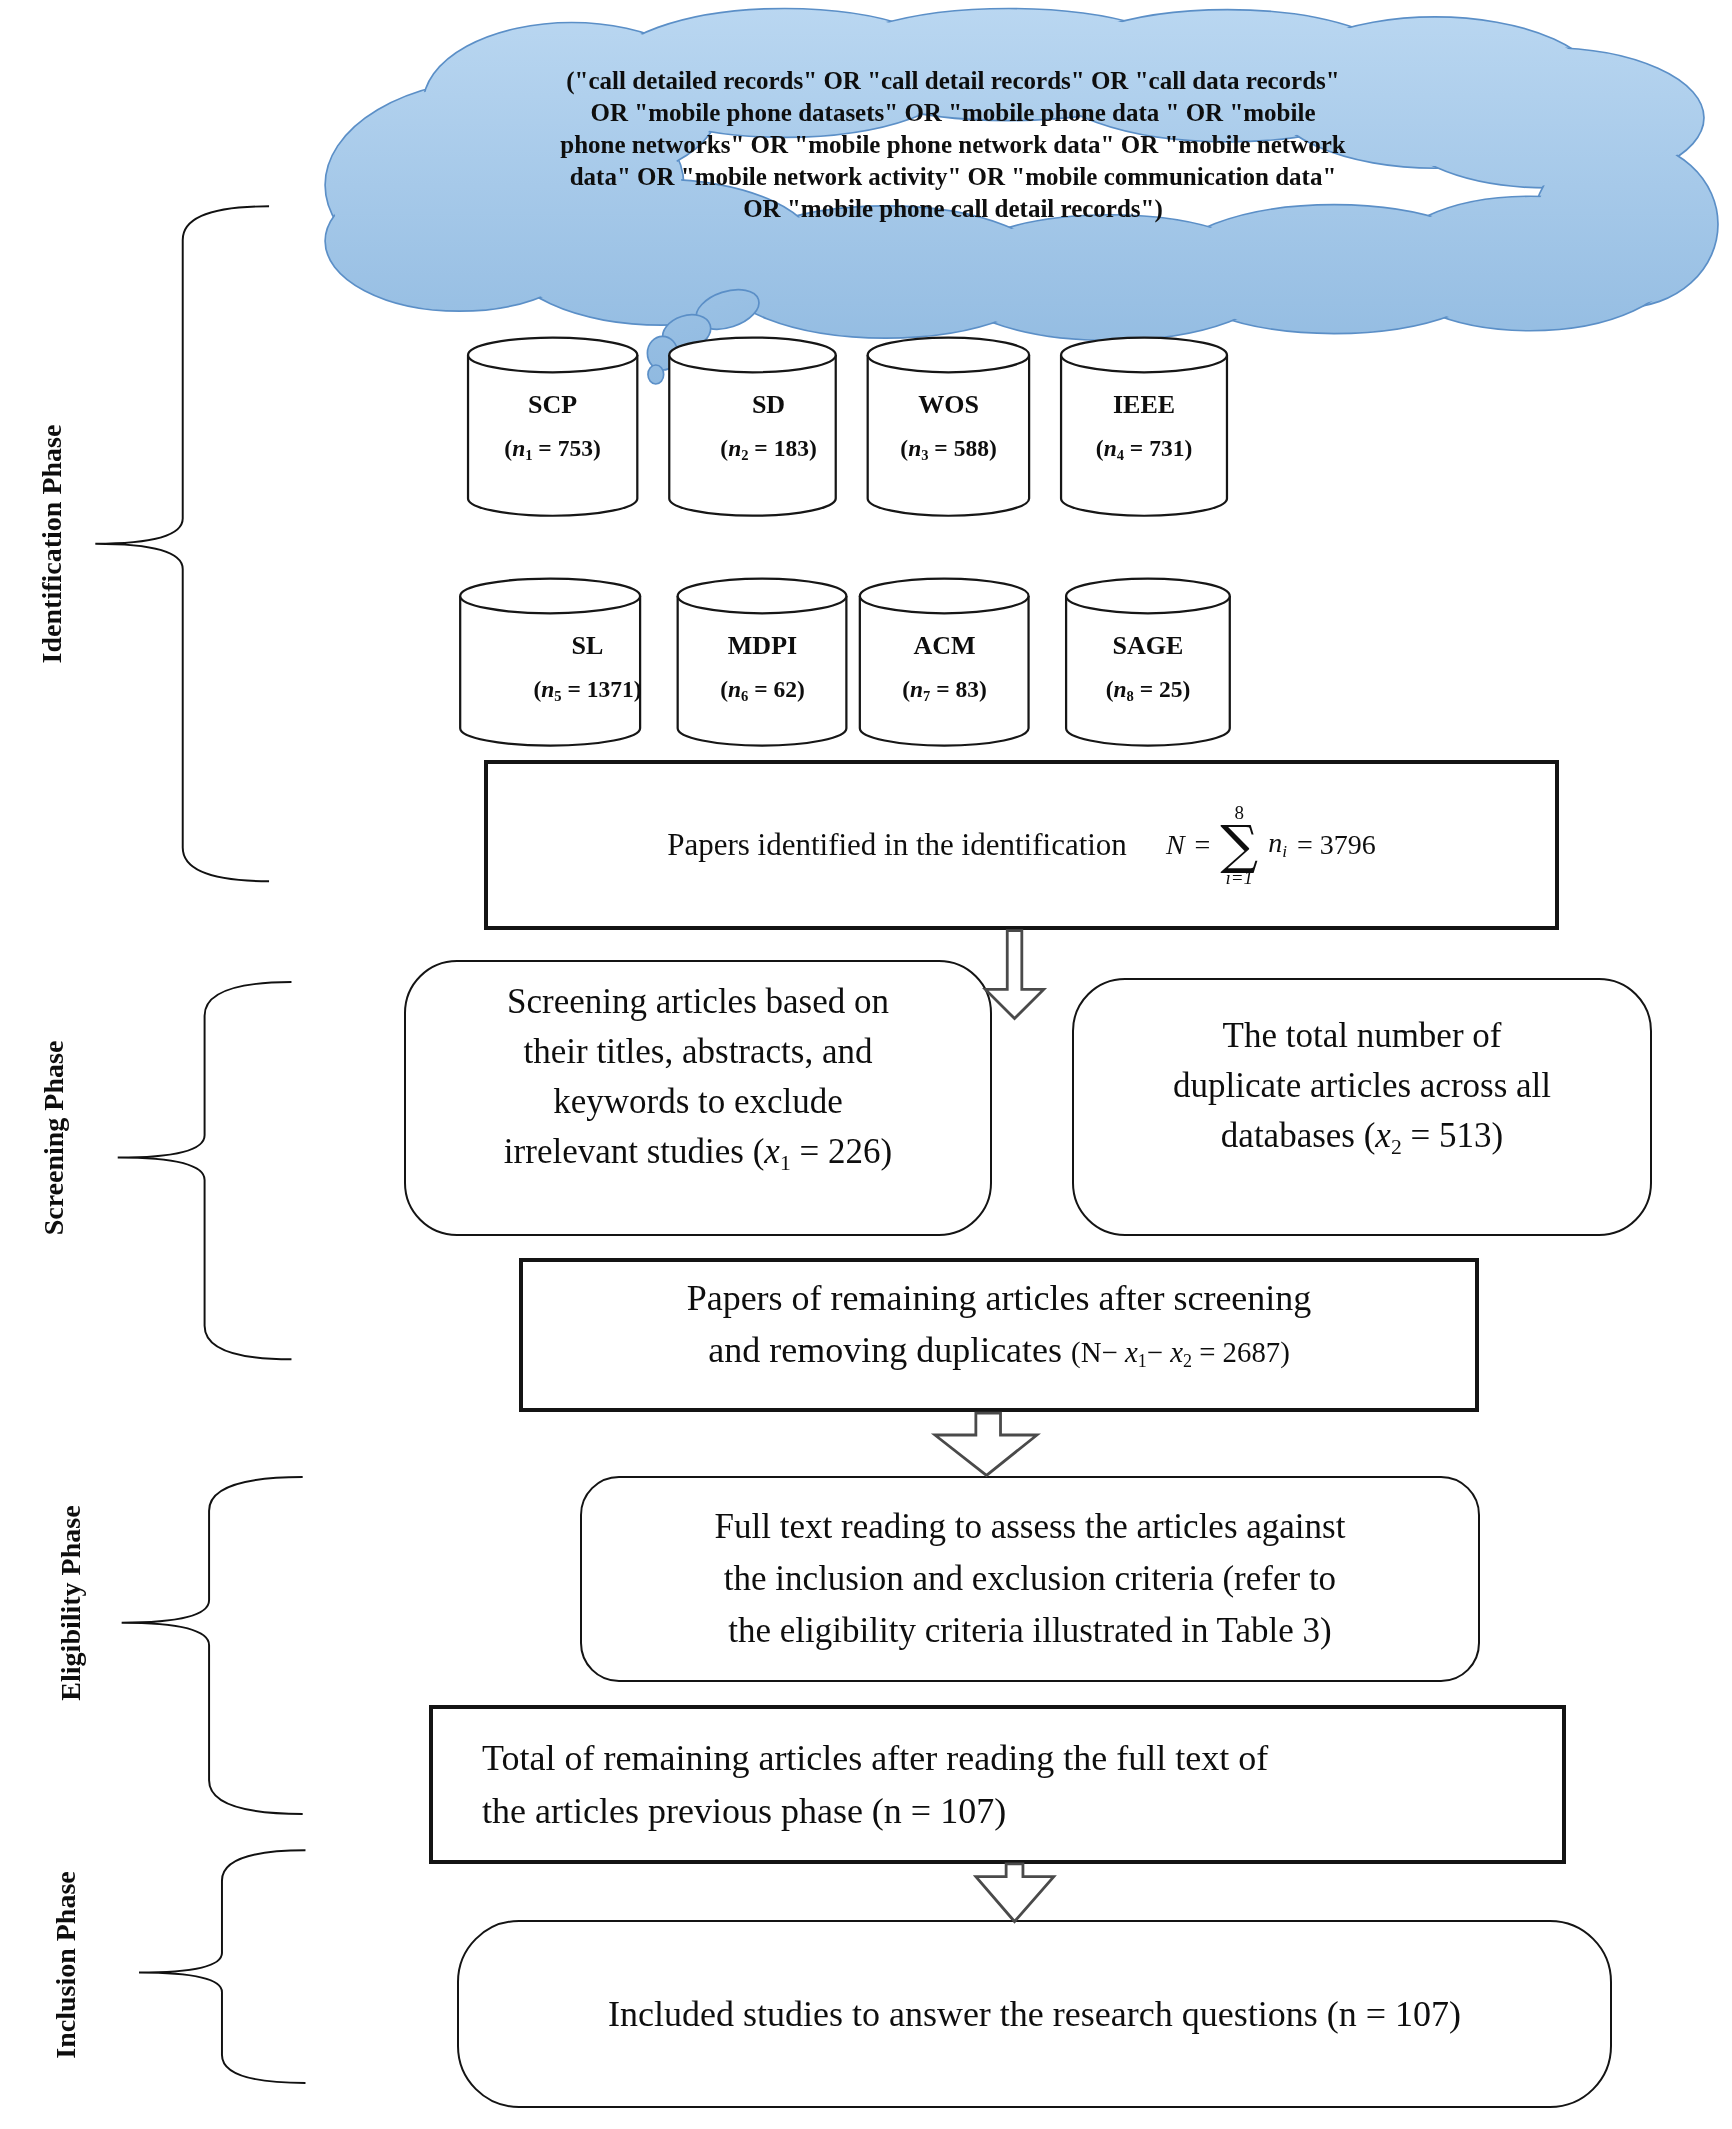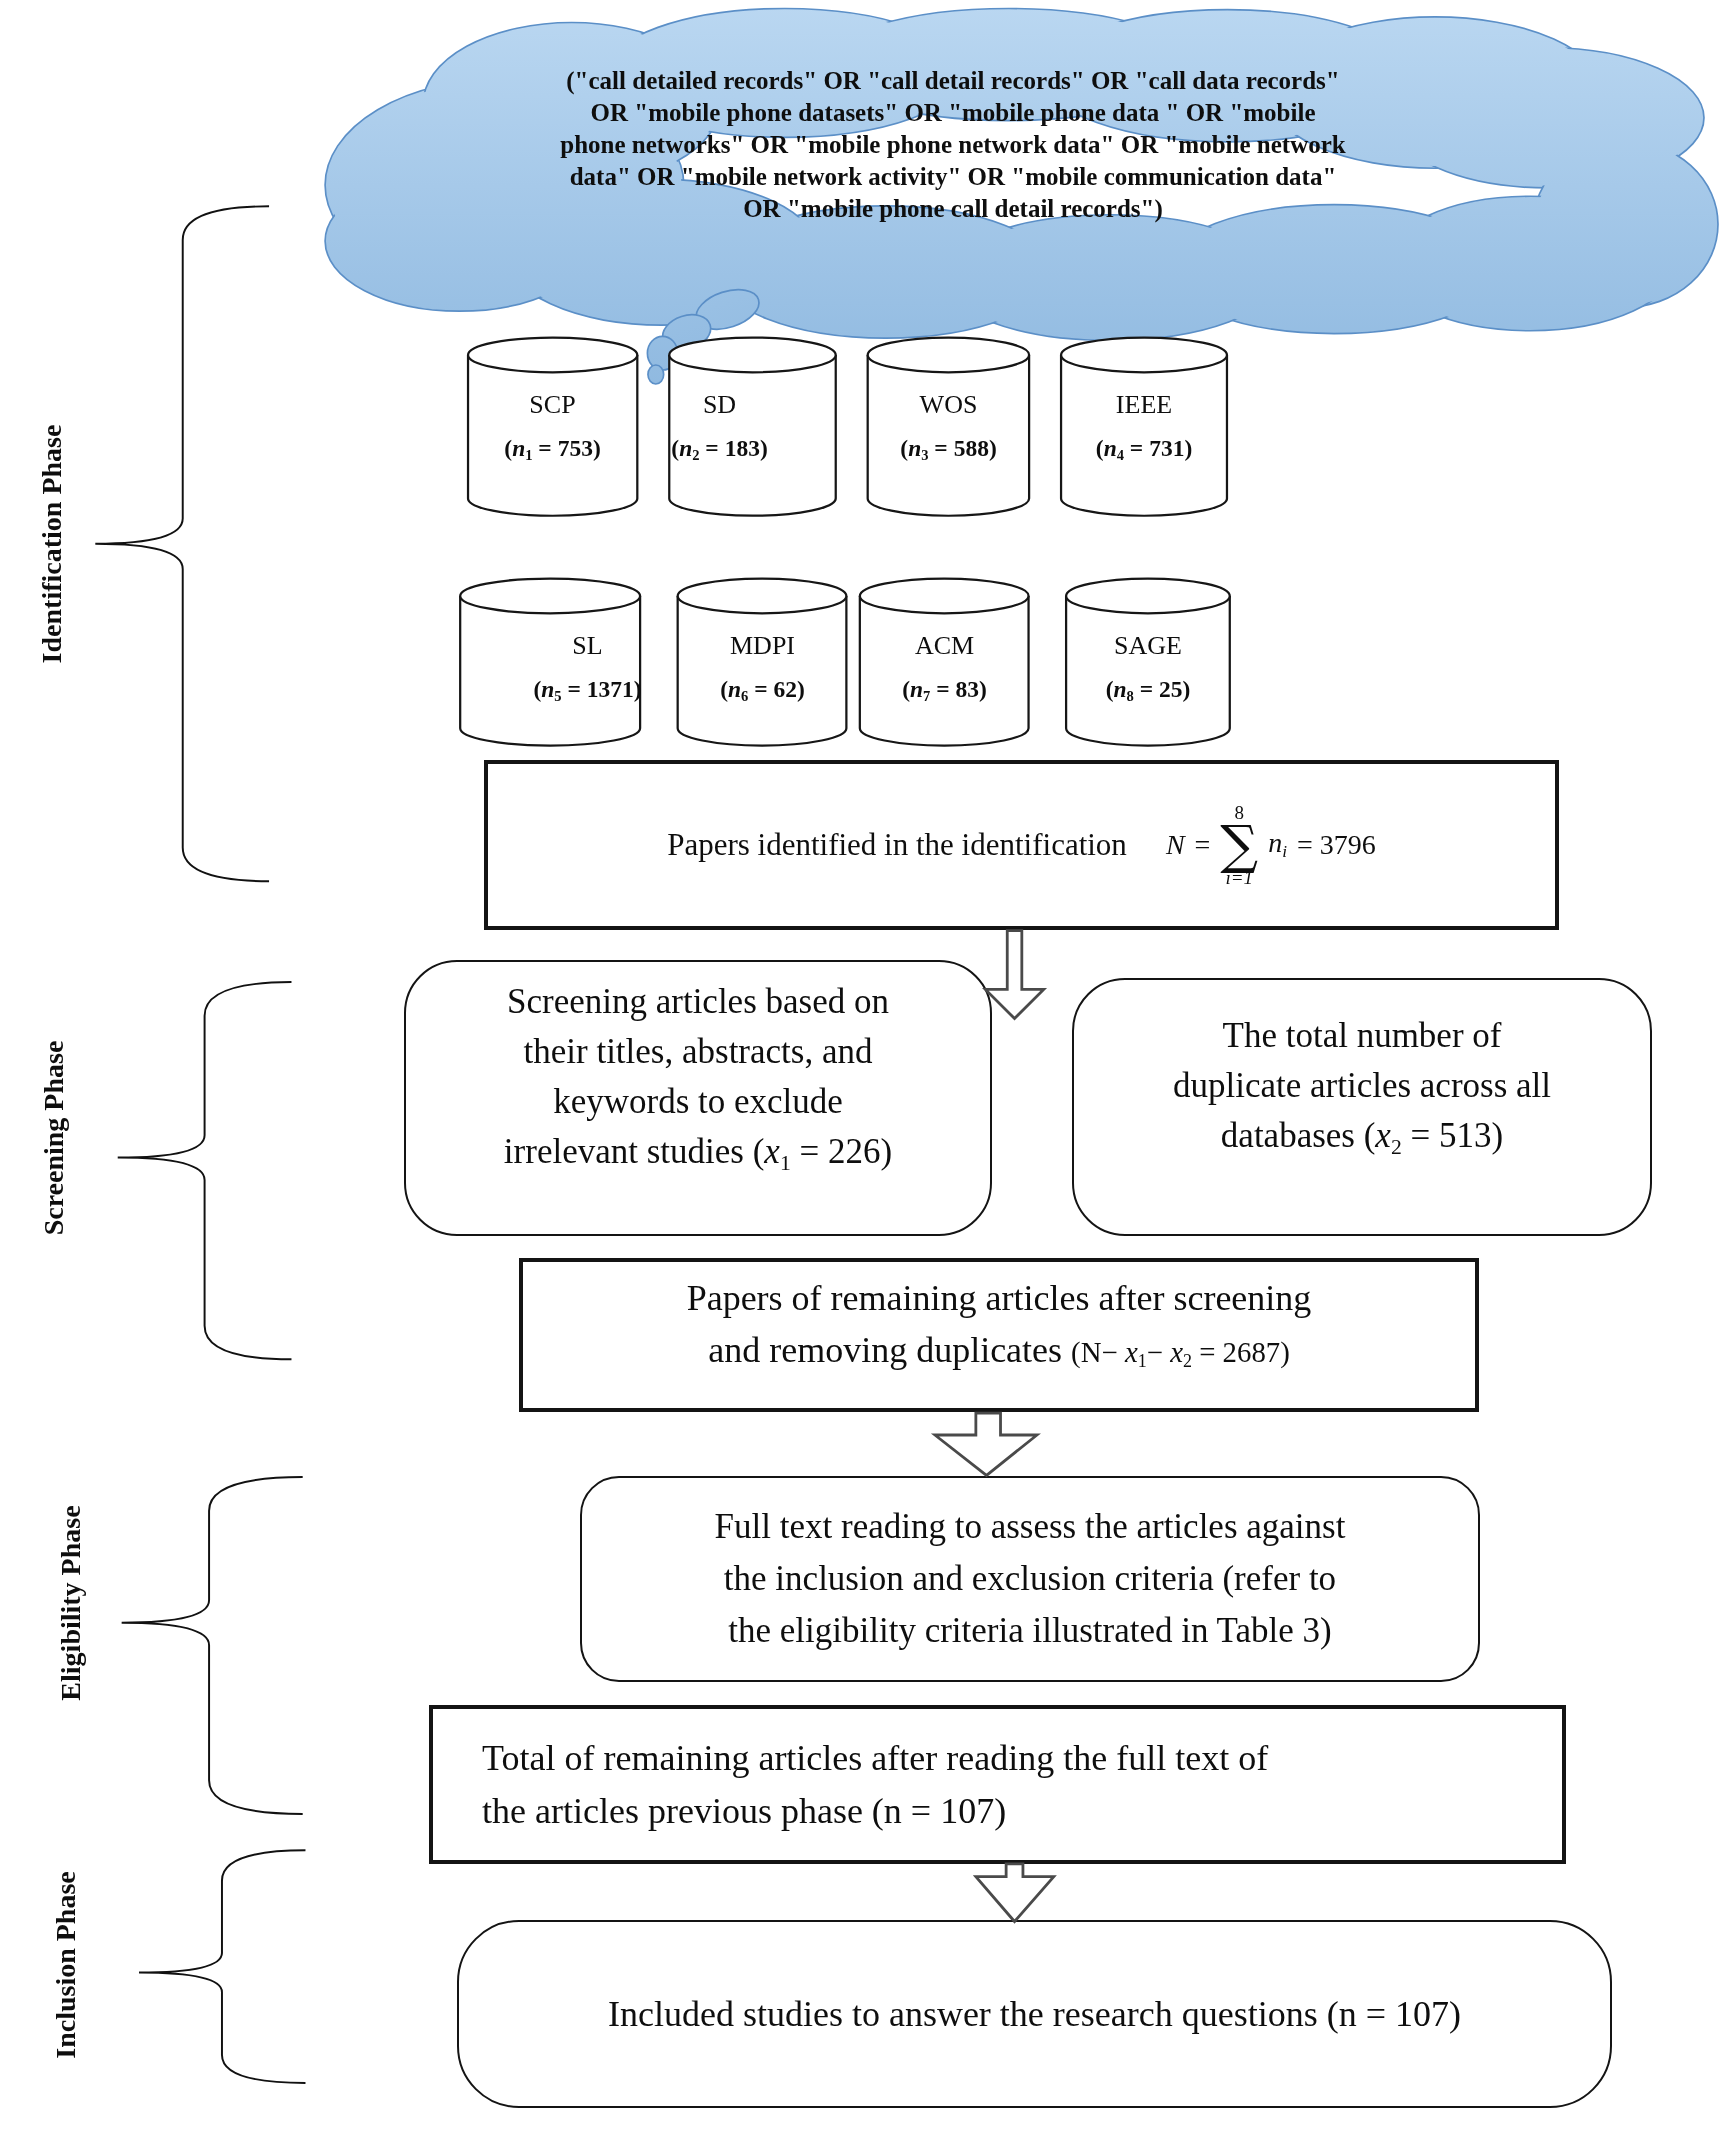--- a/index.html
+++ b/index.html
@@ -9,21 +9,21 @@
   #art-under{z-index:1;}
   #art-over{z-index:3;}
 
   
   .cloud-text{position:absolute;left:443px;top:65px;width:1020px;z-index:2;
               text-align:center;font-weight:bold;font-size:25px;line-height:32px;}
 
   
   .cyl{position:absolute;z-index:2;}
   .cyl-name{position:absolute;top:54px;left:0;width:100%;text-align:center;
-            font-weight:normal;font-size:26px;}
+            font-weight:bold;font-size:26px;}
   .cyl-val{position:absolute;top:99px;left:0;width:100%;text-align:center;
            font-weight:bold;font-size:23.5px;}
 
   
   .rect-box{position:absolute;z-index:2;background:#fff;border:4.5px solid #141414;
             box-sizing:border-box;display:flex;flex-direction:column;
             justify-content:center;}
   .round-box{position:absolute;z-index:2;background:#fff;border:2.8px solid #141414;
              box-sizing:border-box;border-radius:53px;display:flex;
              flex-direction:column;justify-content:center;}
@@ -160,21 +160,21 @@
     <div>OR "mobile phone datasets" OR "mobile phone data " OR "mobile</div>
     <div>phone networks" OR "mobile phone network data" OR "mobile network</div>
     <div>data" OR "mobile network activity" OR "mobile communication data"</div>
     <div>OR "mobile phone call detail records")</div>
   </div>
 
   <div class="cyl" style="left:468px;top:336px;width:169px;height:179px;">
     <div class="cyl-name">SCP</div>
     <div class="cyl-val"><span>(</span><span class="r-i">n</span><span class="r-sub">1</span><span> = 753)</span></div>
   </div>
-  <div class="cyl" style="left:636px;top:336px;width:167px;height:179px;">
+  <div class="cyl" style="left:669px;top:336px;width:167px;height:179px;padding-left:32px;">
     <div class="cyl-name">SD</div>
     <div class="cyl-val"><span>(</span><span class="r-i">n</span><span class="r-sub">2</span><span> = 183)</span></div>
   </div>
   <div class="cyl" style="left:868px;top:336px;width:161px;height:179px;">
     <div class="cyl-name">WOS</div>
     <div class="cyl-val"><span>(</span><span class="r-i">n</span><span class="r-sub">3</span><span> = 588)</span></div>
   </div>
   <div class="cyl" style="left:1061px;top:336px;width:166px;height:179px;">
     <div class="cyl-name">IEEE</div>
     <div class="cyl-val"><span>(</span><span class="r-i">n</span><span class="r-sub">4</span><span> = 731)</span></div>

